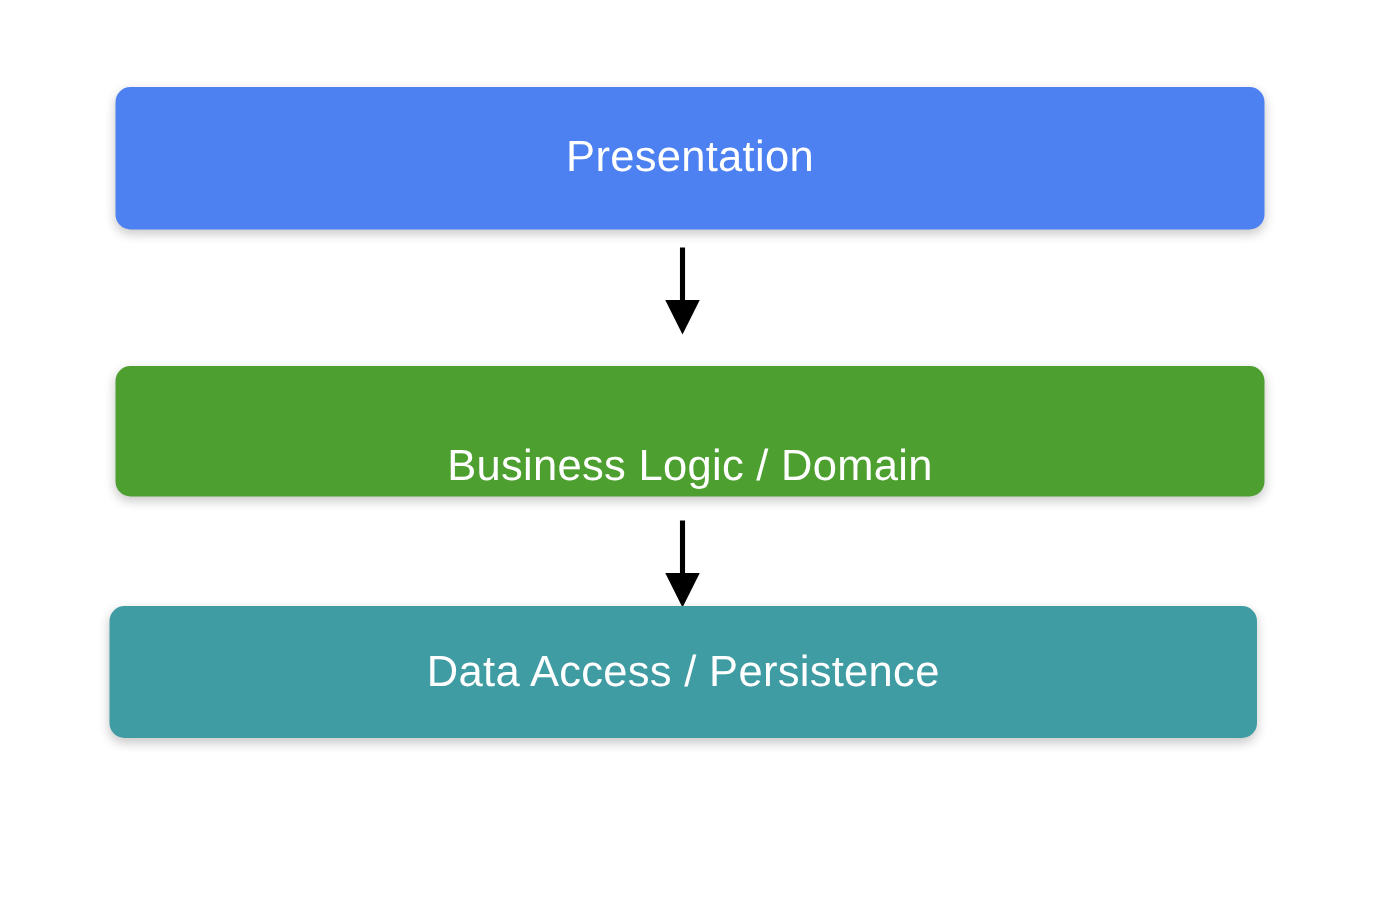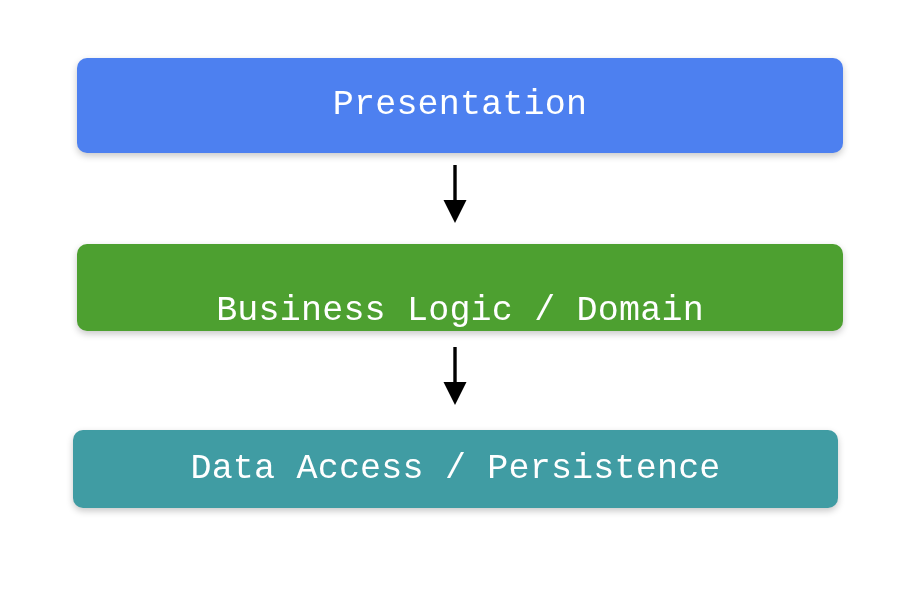--- a/index.html
+++ b/index.html
@@ -28,22 +28,22 @@
     box-sizing: border-box;
     border-radius: 10px;
     display: flex;
     align-items: center;
     justify-content: center;
     box-shadow: 0 3px 7px rgba(0, 0, 0, 0.22);
   }
 
   .layer-label {
     color: #ffffff;
-    font-family: Liberation Mono, monospace;
-    font-size: 35px;
+    font-family: Liberation Sans, sans-serif;
+    font-size: 29px;
     font-weight: 400;
     line-height: 1;
     letter-spacing: 0.2px;
     white-space: nowrap;
     text-align: center;
     user-select: none;
   }
 
   #layer-presentation {
     left: 77px;
@@ -54,23 +54,23 @@
 
   #layer-business-logic {
     left: 77px;
     top: 244px;
     width: 766px;
     height: 87px;
   }
 
   #layer-data-access {
     left: 73px;
-    top: 430px;
+    top: 404px;
     width: 765px;
-    height: 78px;
+    height: 88px;
   }
 
   
   .connector-arrow {
     position: absolute;
     left: 0;
     top: 0;
     width: 916px;
     height: 606px;
     pointer-events: none;

